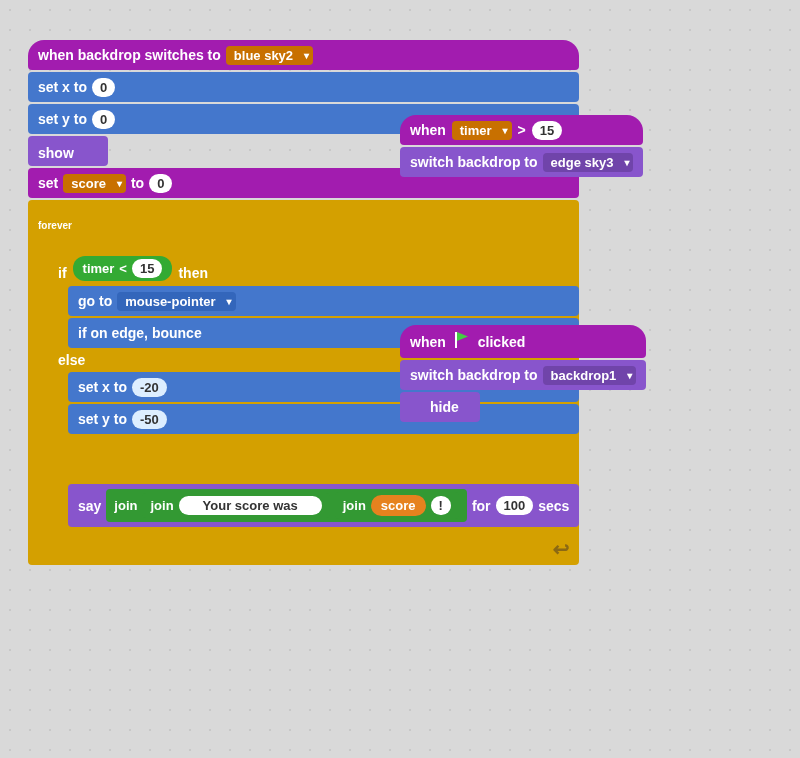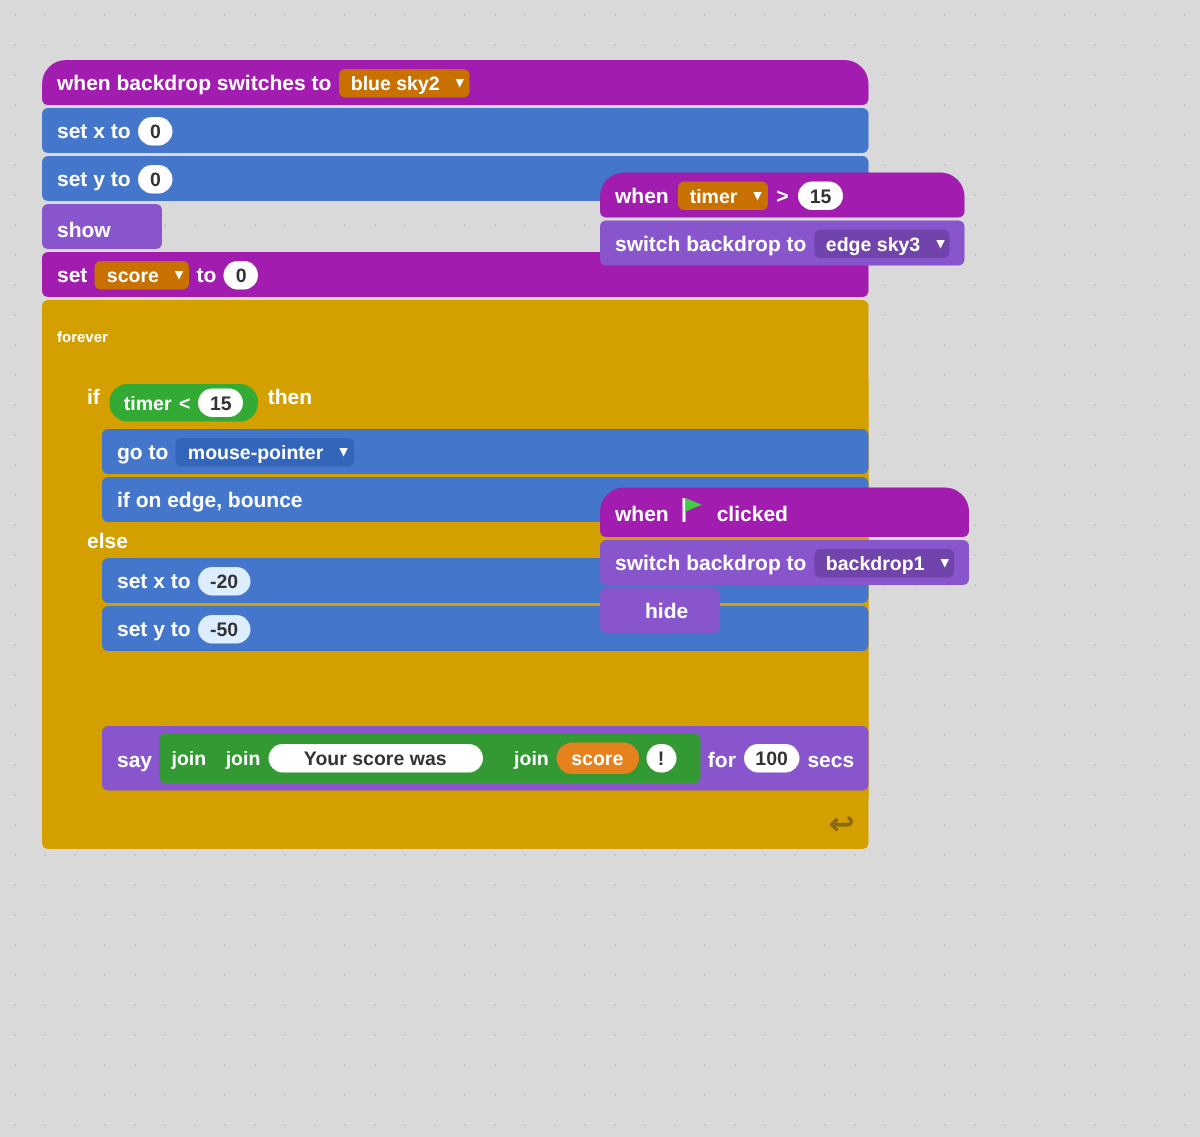--- a/index.html
+++ b/index.html
@@ -204,21 +204,21 @@
     <span class="input-white">0</span>
   </div>
 
   <div style="background: #d4a000; border-radius: 4px; min-width: 380px;">
 
     <div style="padding: 20px 10px; color: white; font-size: 10px; font-weight: bold;">forever</div>
 
     <div style="margin-left: 20px;">
       <div style="background: #d4a000; border-radius: 4px;">
         
-        <div style="display: inline-flex; align-items: flex-start; gap: 6px; padding: 5px 10px; color: white; font-size: 14px; font-weight: bold;">
+        <div style="display: inline-flex; align-items: flex-end; gap: 6px; padding: 5px 10px; color: white; font-size: 14px; font-weight: bold;">
           <span>if</span>
           <span class="green-oval">
             <span>timer</span>
             <span>&lt;</span>
             <span class="input-white">15</span>
           </span>
           <span>then</span>
         </div>
 
         

